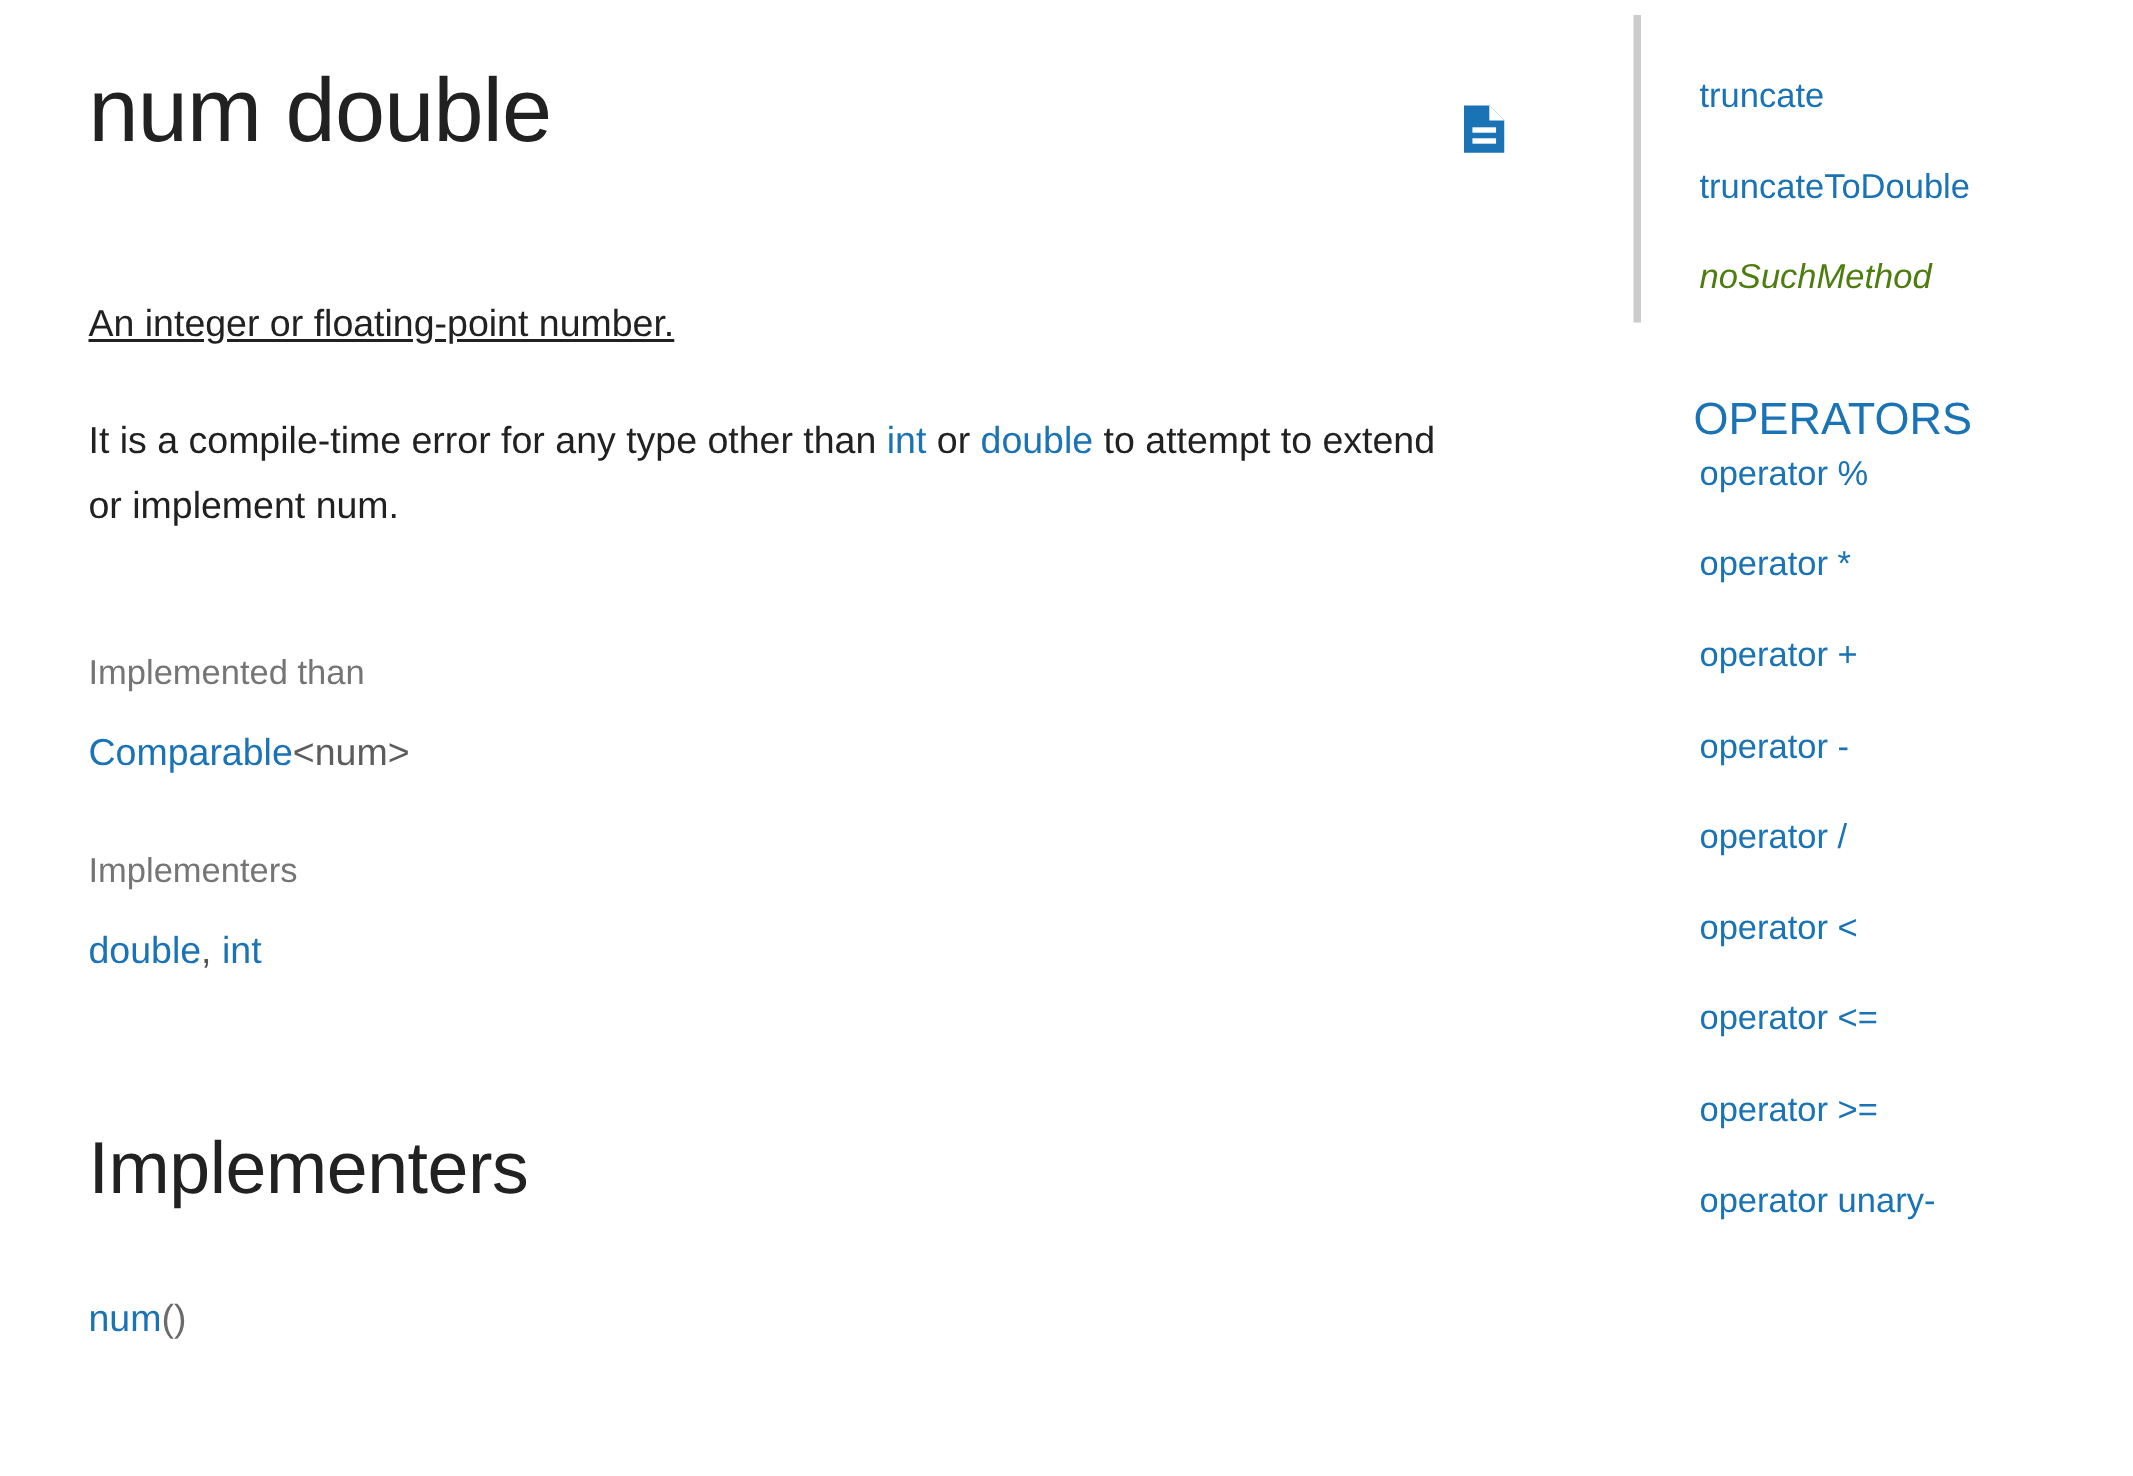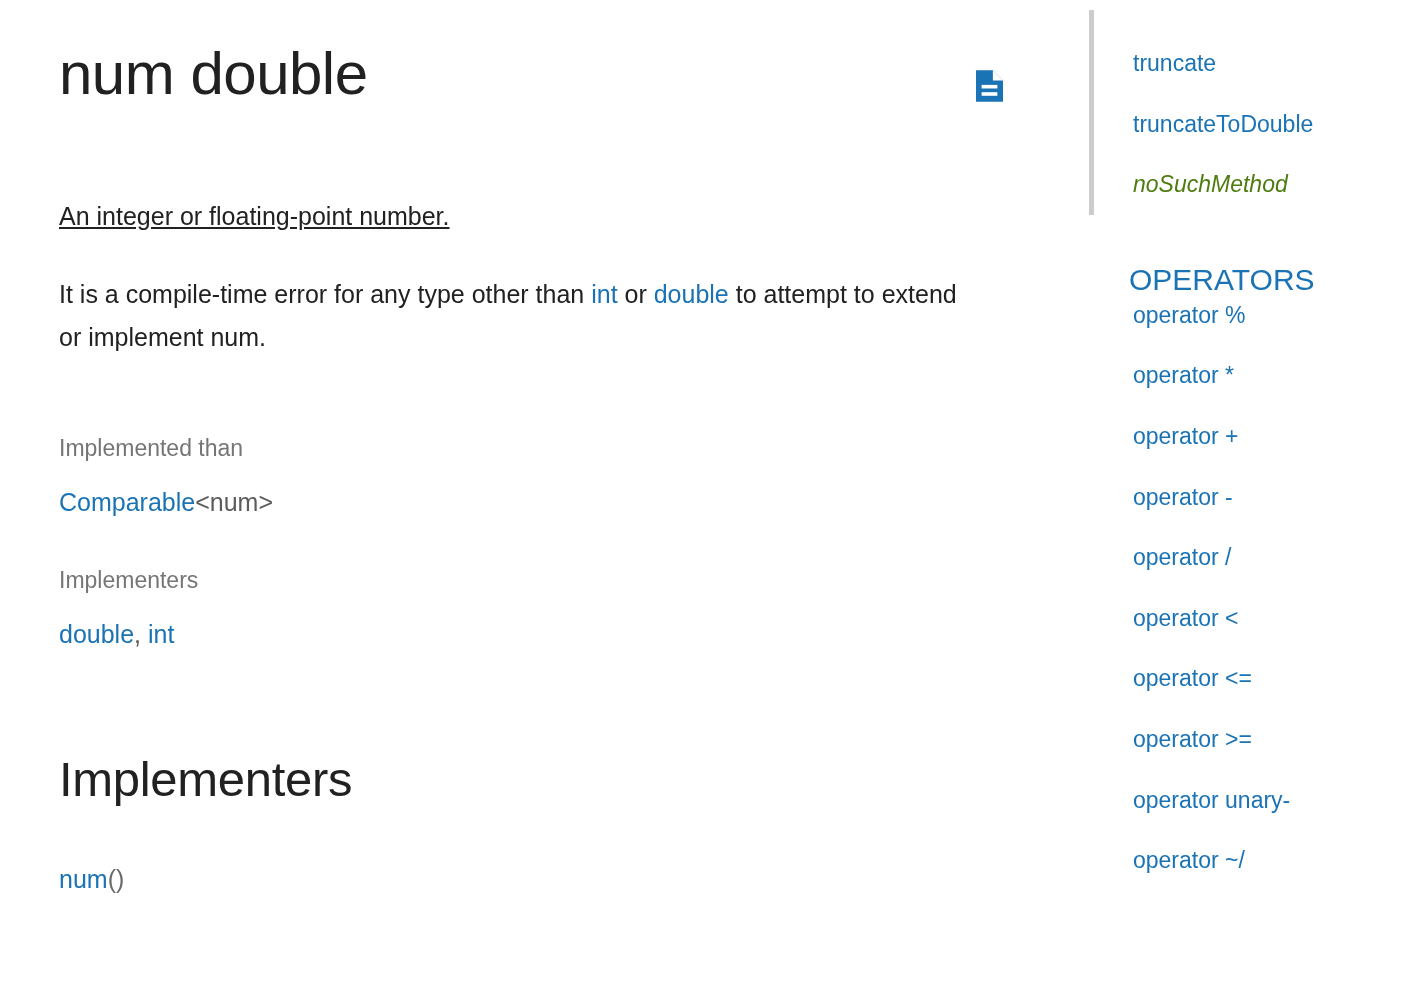--- a/index.html
+++ b/index.html
@@ -210,18 +210,17 @@
     <ul class="side-list">
       <li class="side-item">operator %</li>
       <li class="side-item">operator *</li>
       <li class="side-item">operator +</li>
       <li class="side-item">operator -</li>
       <li class="side-item">operator /</li>
       <li class="side-item">operator &lt;</li>
       <li class="side-item">operator &lt;=</li>
       <li class="side-item">operator &gt;=</li>
       <li class="side-item">operator unary-</li>
-      <li class="side-item">operator ~/</li>
     </ul>
 
   </div>
 
 </div>
 
 </body></html>

